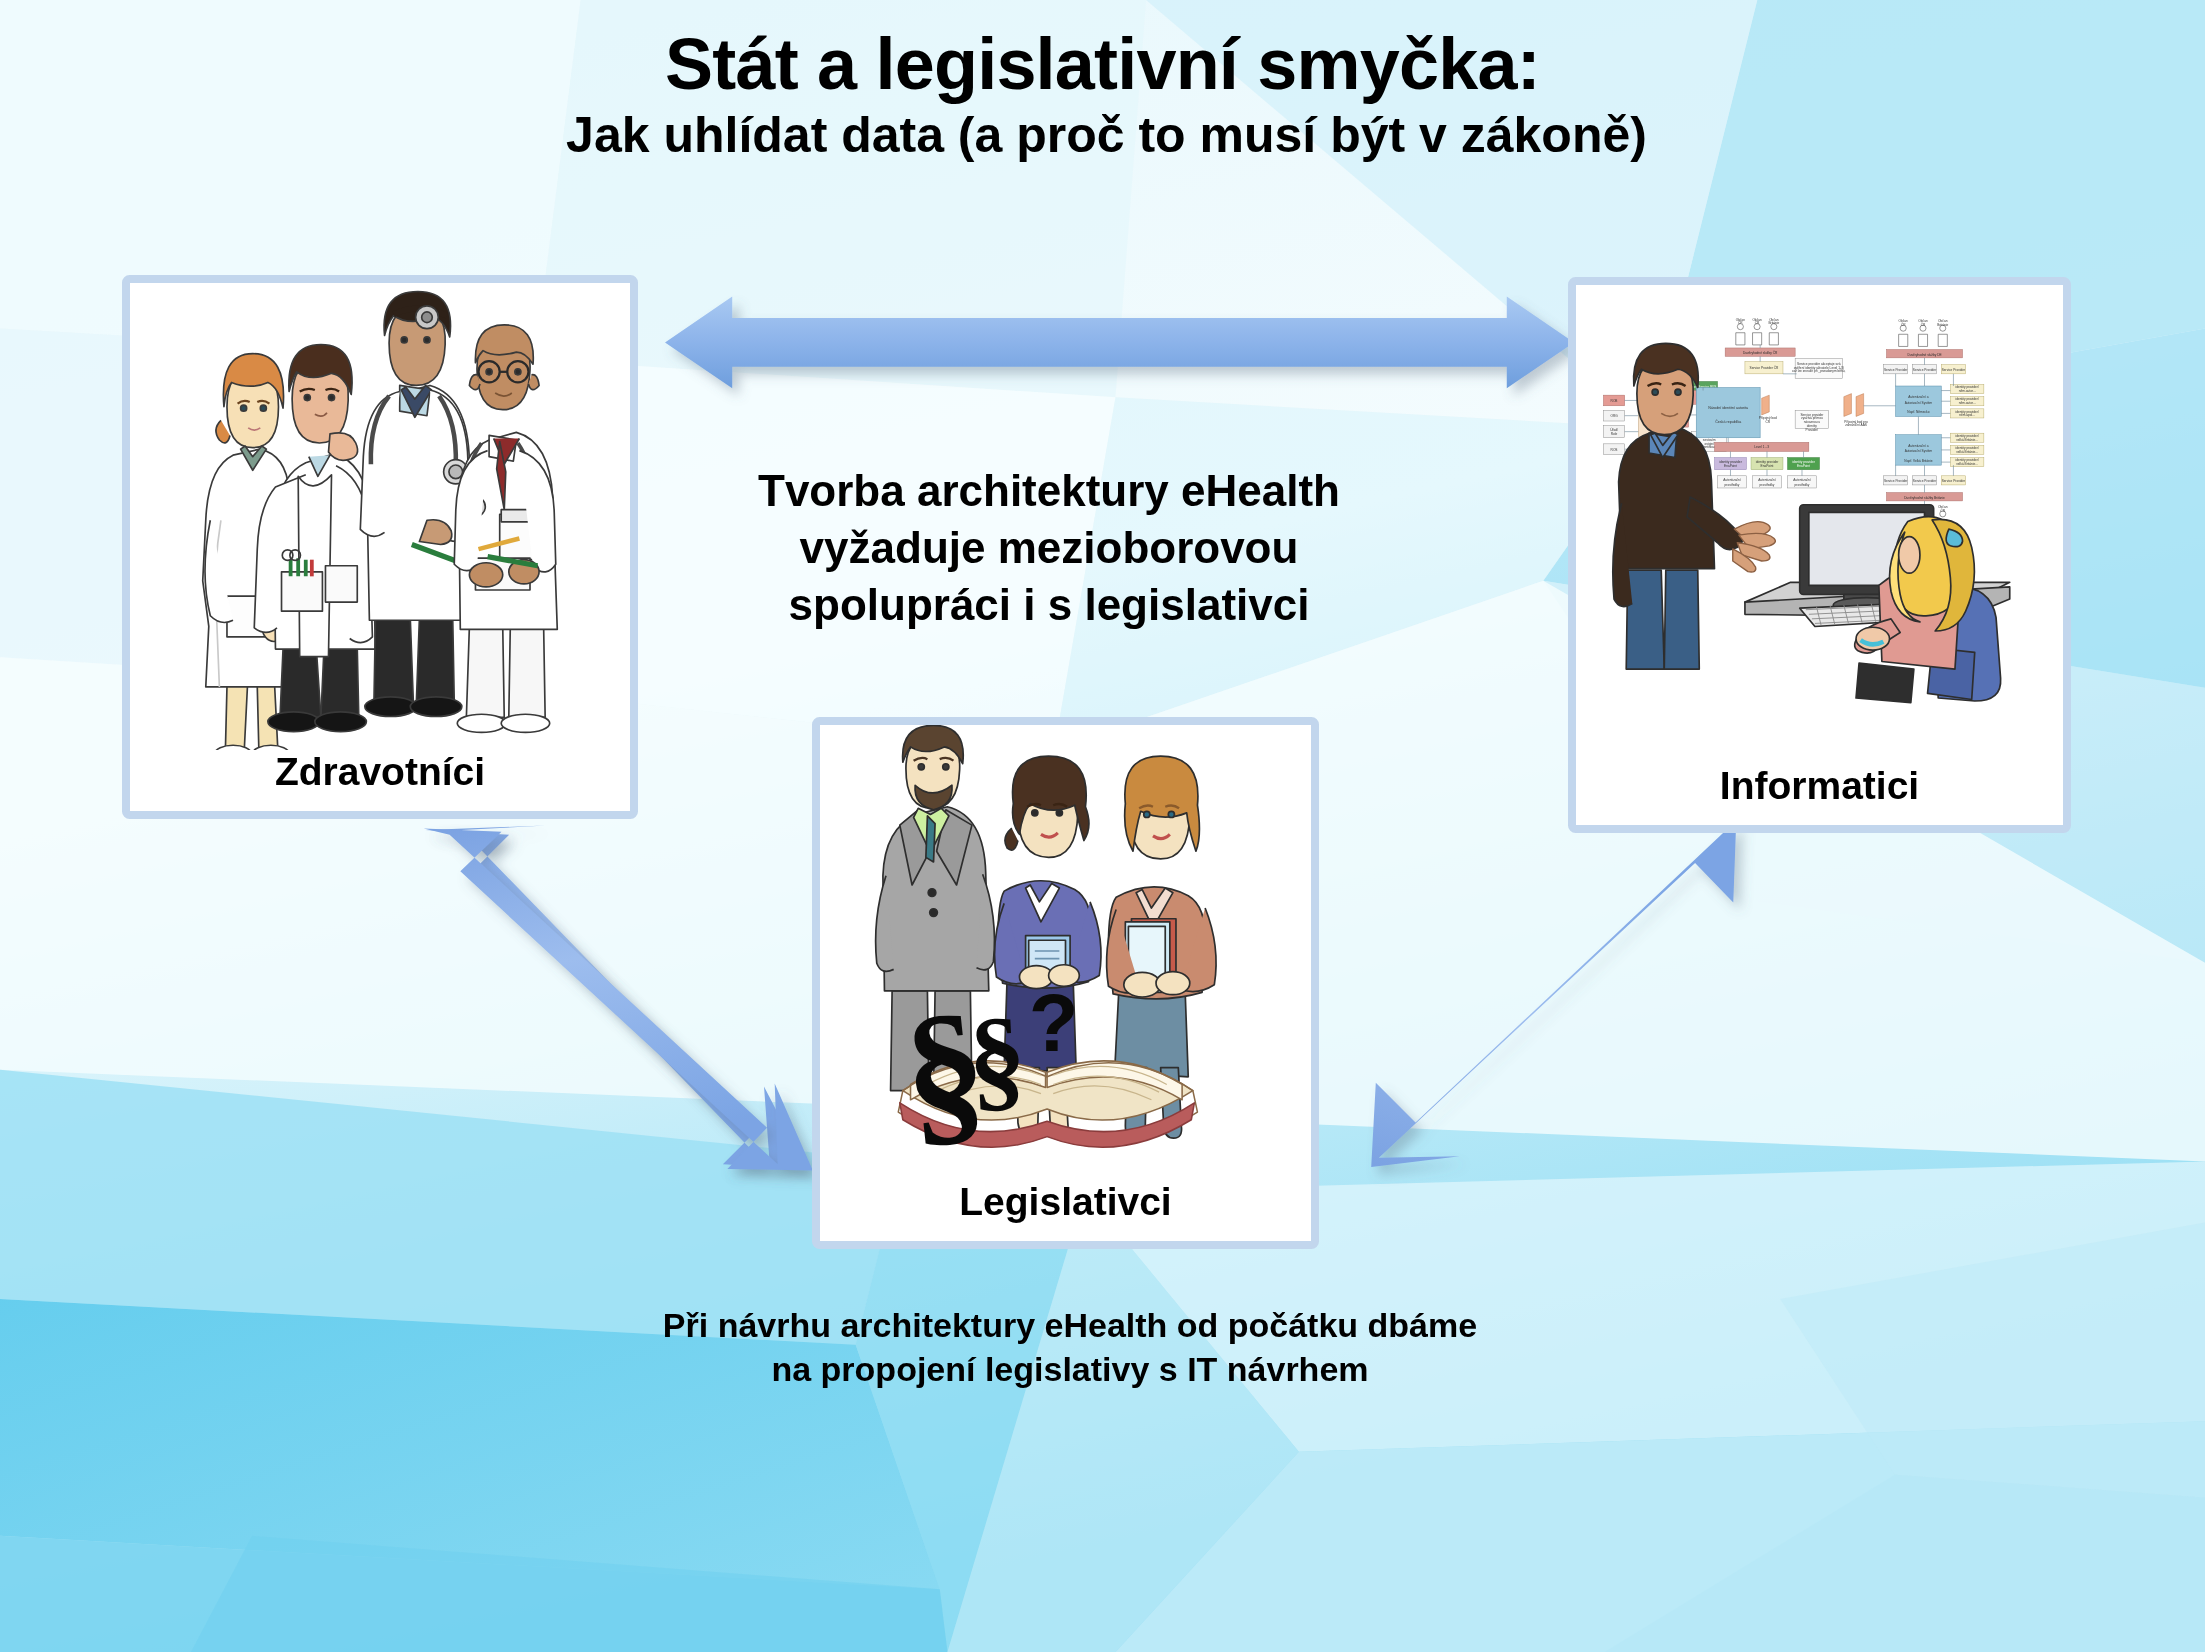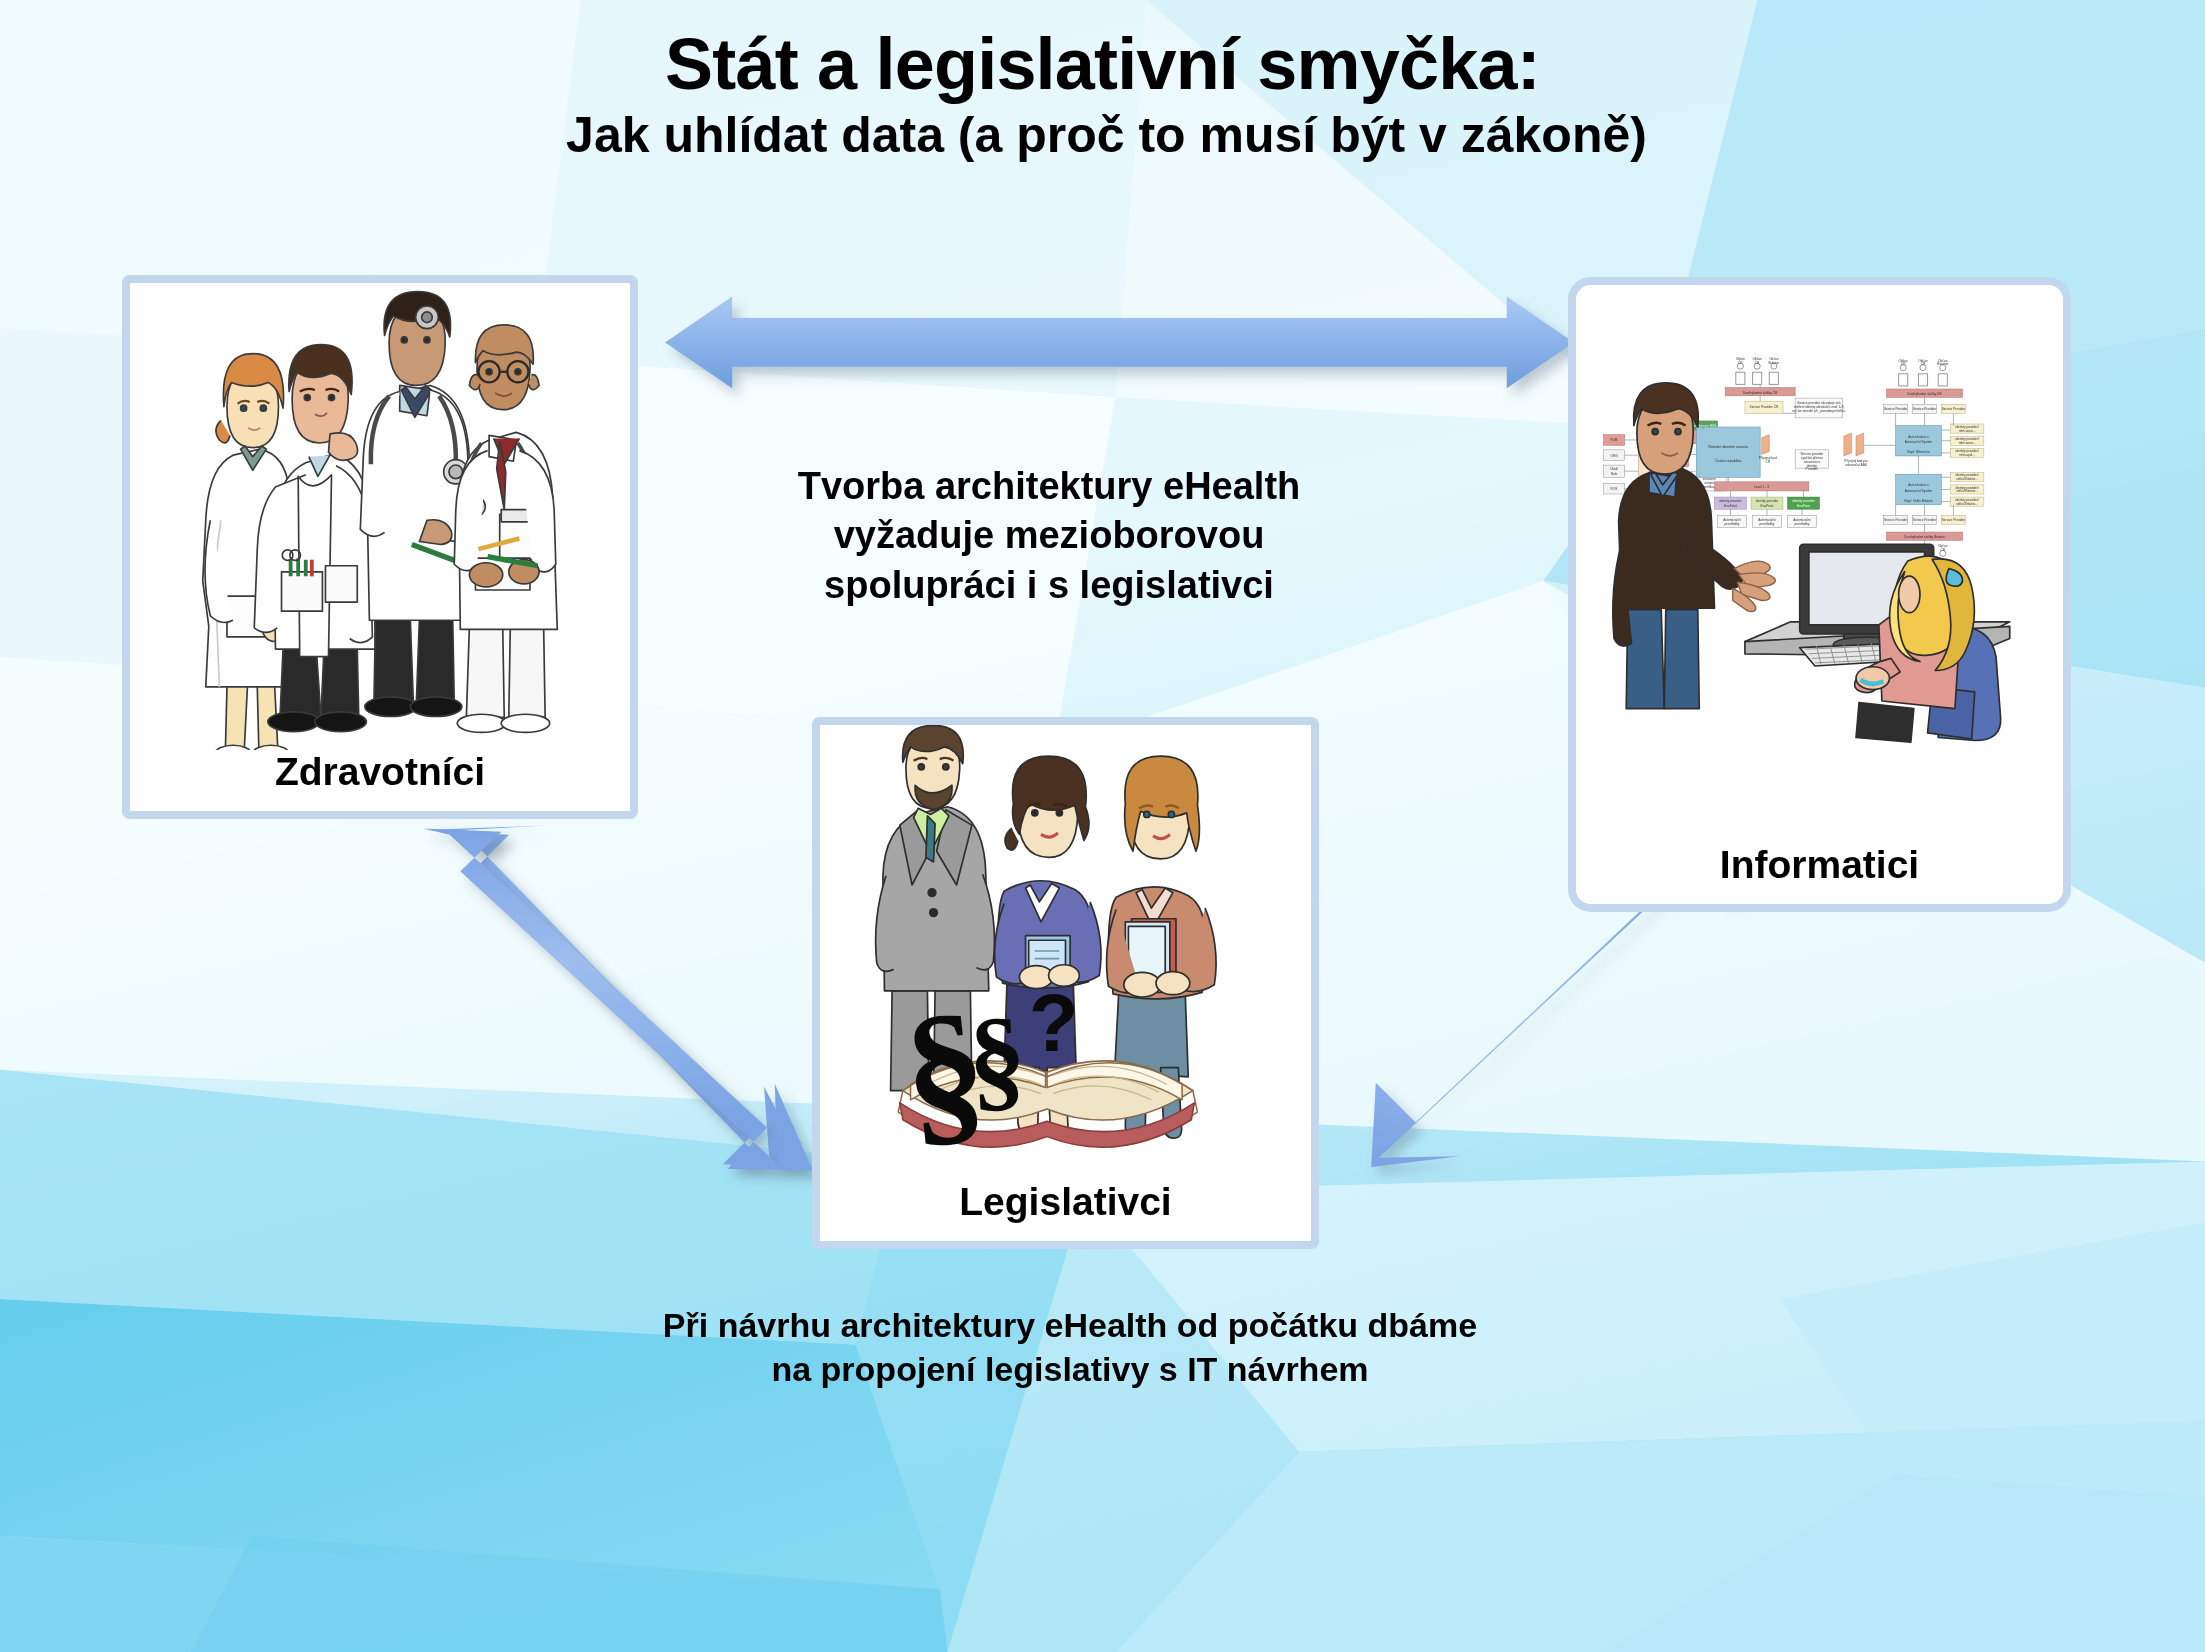--- a/index.html
+++ b/index.html
@@ -63,38 +63,38 @@
     font-size: 39px;
     font-weight: bold;
     color: #000;
     text-align: center;
     padding-bottom: 17px;
     letter-spacing: 0px;
     flex: 0 0 auto;
   }
 
   #card-zdravotnici { left: 122px;  top: 275px;  width: 516px;  height: 544px; }
-  #card-informatici { left: 1568px; top: 277px;  width: 503px;  height: 635px; border-radius: 23px; }
+  #card-informatici { left: 1568px; top: 277px;  width: 503px;  height: 556px; }
   #card-legislativci{ left: 812px; top: 717px;  width: 507px;  height: 532px; }
 
   
   .arrow-svg { position: absolute; overflow: visible; }
   #arrow-horizontal { left: 665px;  top: 295px;  width: 909px; height: 107px; }
   #arrow-left-diag  { left: 419px;  top: 824px; width: 397px;  height: 351px; }
   #arrow-right-diag { left: 1336px; top: 814px; width: 405px;  height: 359px; }
 
   
   .caption {
     position: absolute;
     text-align: center;
     font-weight: bold;
     color: #000;
     line-height: 1.3;
   }
-  #caption-center { left: 644px; top: 462px; width: 810px; font-size: 38px; }
+  #caption-center { left: 644px; top: 462px; width: 810px; font-size: 44px; }
   #caption-bottom { left: 474px; top: 1303px; width: 1192px; font-size: 34px; }
 
   .txt-line { display: block; white-space: nowrap; }
 </style>
 </head>
 <body>
 
 <div id="bg-layer">
   <svg viewBox="0 0 2886 2162" preserveAspectRatio="none" xmlns="http://www.w3.org/2000/svg">
     <defs>

